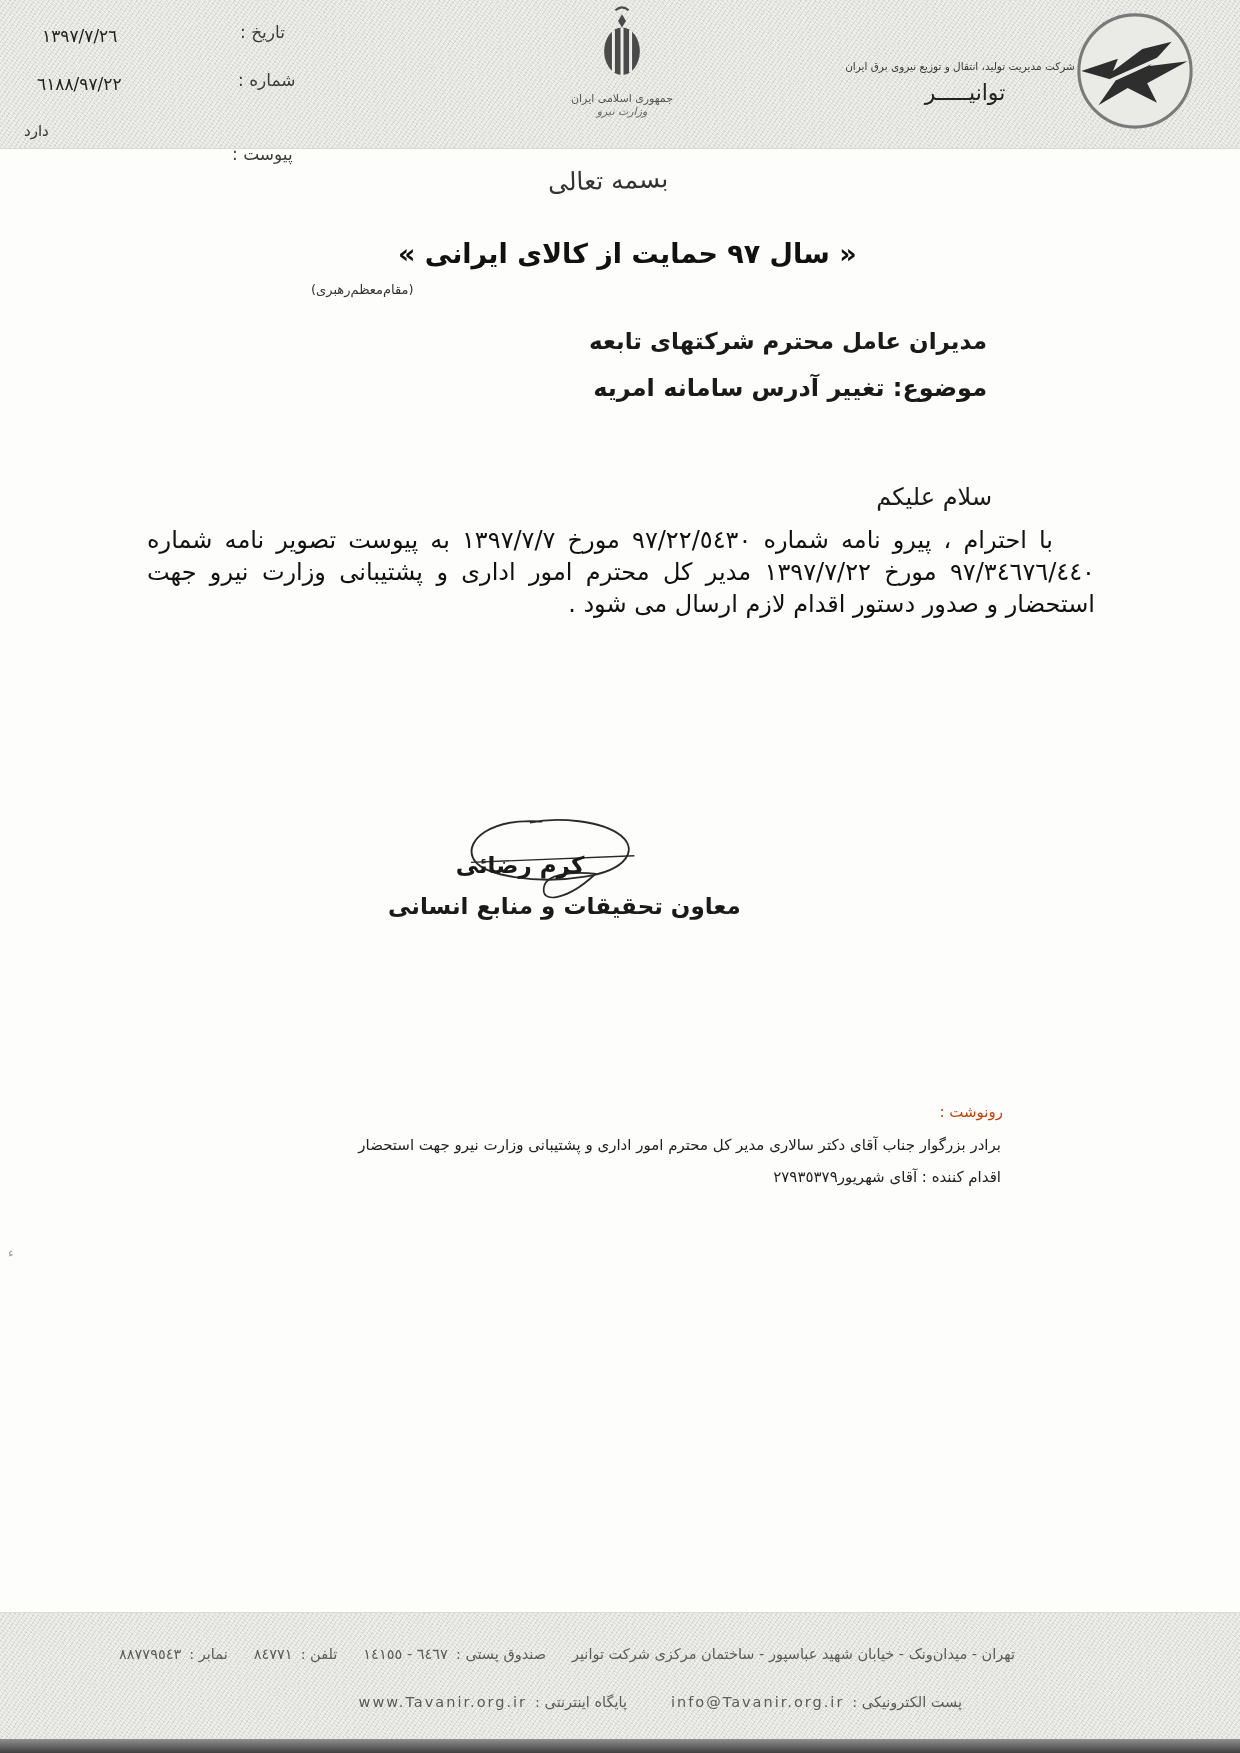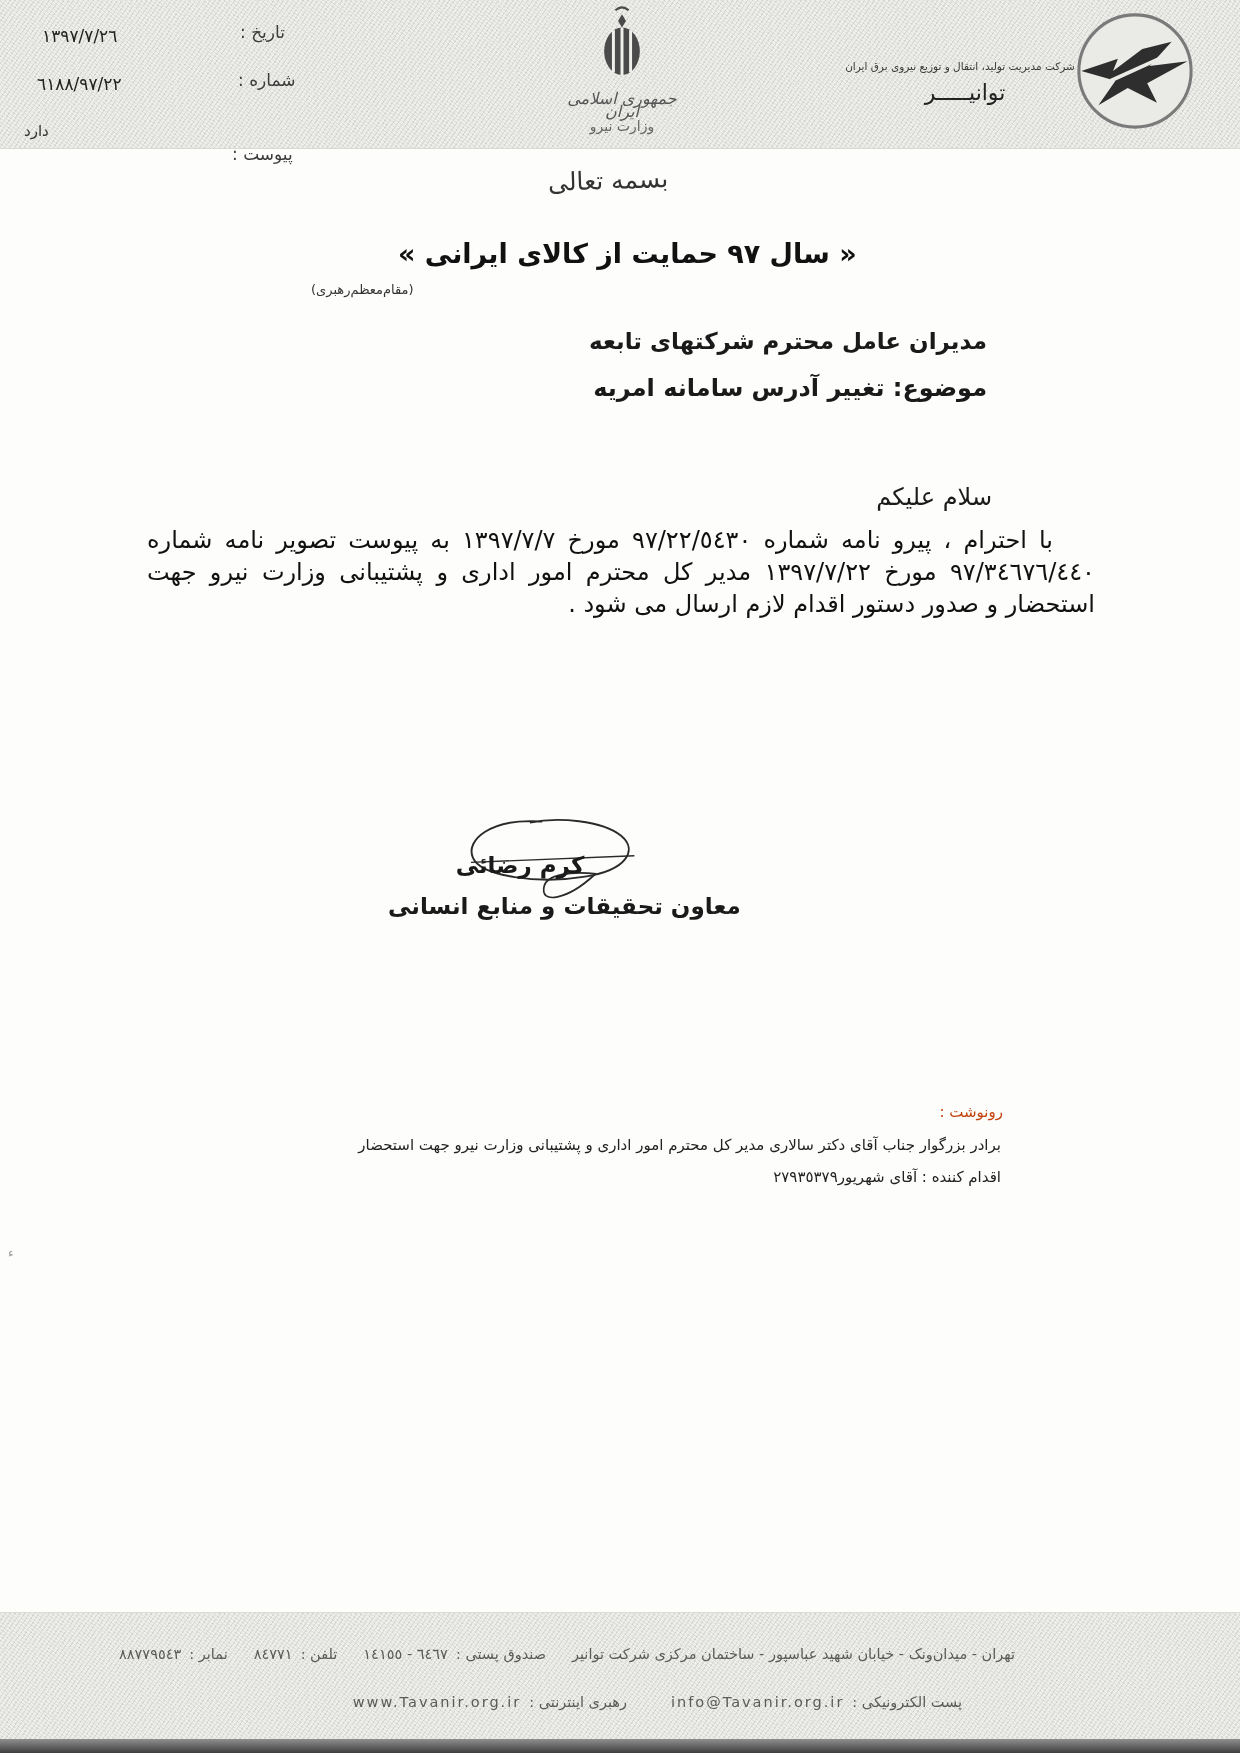--- a/index.html
+++ b/index.html
@@ -23,22 +23,22 @@
   .footer-strip {
     left:0; bottom:0; width:1240px; height:14px;
     background:linear-gradient(to bottom,#8f8f8f,#3f3f3f);
   }
 
   .meta-label { font-size:17px; color:#3c3c3c; }
   .meta-value { font-size:17px; color:#222; }
   .attach-note { font-size:15px; color:#333; }
 
   .emblem-wrap { left:562px; top:4px; width:120px; text-align:center; }
-  .emblem-caption { font-size:16px; color:#555; font-style:italic; line-height:13px; }
-  .emblem-caption2 { font-size:14px; color:#666; }
+  .emblem-caption { font-size:11px; color:#555; line-height:13px; }
+  .emblem-caption2 { font-size:11px; color:#666; font-style:italic; }
 
   .company-name {
     left:845px; top:60px; width:230px; text-align:center;
     font-size:10.5px; color:#3a3a3a; white-space:nowrap;
   }
   .company-short {
     left:905px; top:80px; width:120px; text-align:center;
     font-size:22px; font-weight:normal; color:#222;
   }
 
@@ -167,20 +167,20 @@
       <span>۸۸۷۷۹٥٤۳</span>
     </span>
   </div>
 
   <div class="abs footer-line2">
     <span class="footer-pair">
       <span>پست الکترونیکی :</span>
       <span class="ltr">info@Tavanir.org.ir</span>
     </span>
     <span class="footer-pair">
-      <span>رهبری اینترنتی :</span>
+      <span>پایگاه اینترنتی :</span>
       <span class="ltr">www.Tavanir.org.ir</span>
     </span>
   </div>
 
   <div class="abs footer-strip"></div>
 
 </div>
 
 </body></html>

